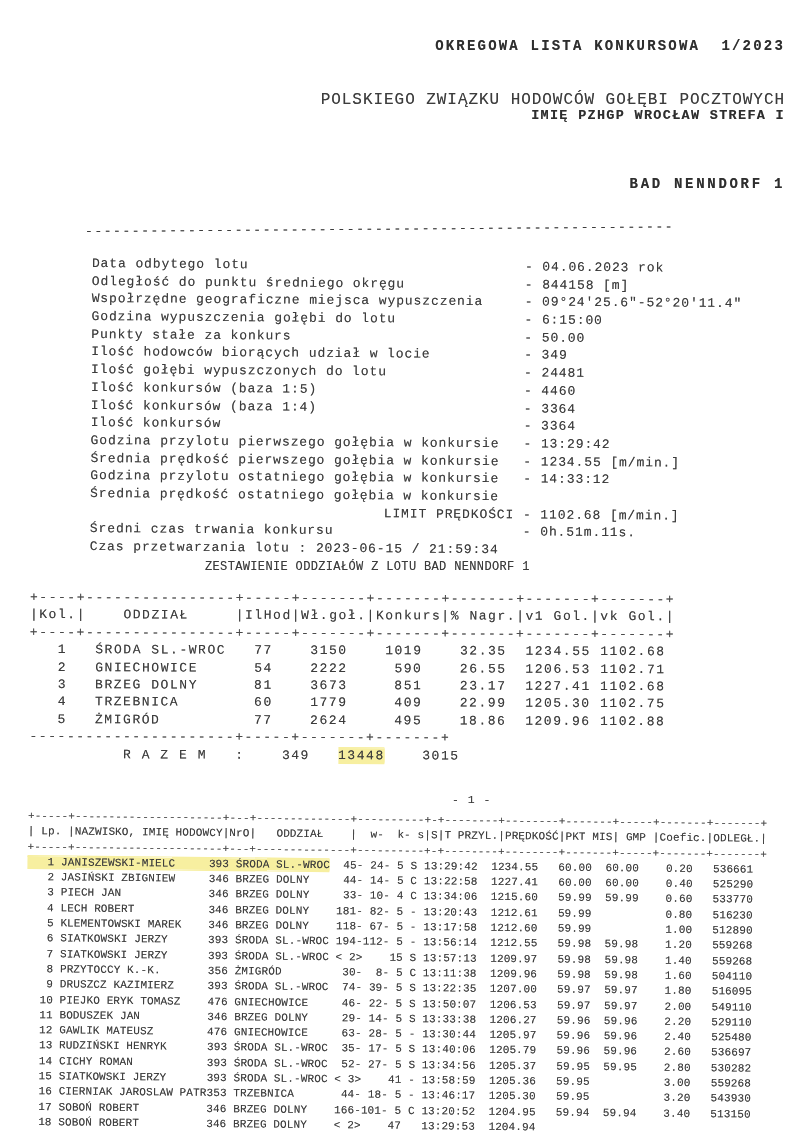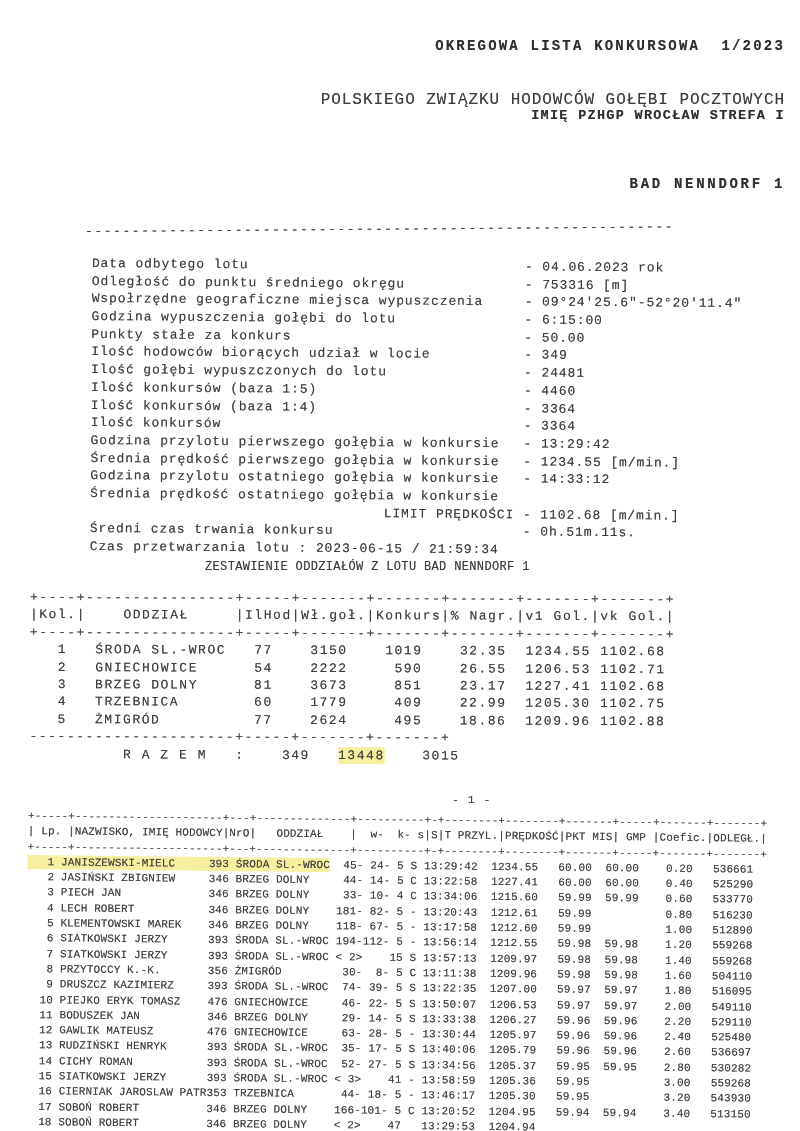--- a/index.html
+++ b/index.html
@@ -49,21 +49,21 @@
 <div class="page">
   <div class="hdr hdr1">OKREGOWA LISTA KONKURSOWA  1/2023</div>
   <div class="hdr hdr2">POLSKIEGO ZWIĄZKU HODOWCÓW GOŁĘBI POCZTOWYCH</div>
   <div class="hdr hdr3">IMIĘ PZHGP WROCŁAW STREFA I</div>
   <div class="hdr hdr5">BAD NENNDORF 1</div>
 
   <div class="sep">---------------------------------------------------------------</div>
 
   <div class="stats" id="stats">
       <div class="srow"><span class="slabel">Data odbytego lotu</span><span class="svalue">- 04.06.2023 rok</span></div>
-      <div class="srow"><span class="slabel">Odległość do punktu średniego okręgu</span><span class="svalue">- 753316 [m]</span></div>
+      <div class="srow"><span class="slabel">Odległość do punktu średniego okręgu</span><span class="svalue">- 844158 [m]</span></div>
       <div class="srow"><span class="slabel">Wspołrzędne geograficzne miejsca wypuszczenia</span><span class="svalue">- 09°24'25.6"-52°20'11.4"</span></div>
       <div class="srow"><span class="slabel">Godzina wypuszczenia gołębi do lotu</span><span class="svalue">- 6:15:00</span></div>
       <div class="srow"><span class="slabel">Punkty stałe za konkurs</span><span class="svalue">- 50.00</span></div>
       <div class="srow"><span class="slabel">Ilość hodowców biorących udział w locie</span><span class="svalue">- 349</span></div>
       <div class="srow"><span class="slabel">Ilość gołębi wypuszczonych do lotu</span><span class="svalue">- 24481</span></div>
       <div class="srow"><span class="slabel">Ilość konkursów (baza 1:5)</span><span class="svalue">- 4460</span></div>
       <div class="srow"><span class="slabel">Ilość konkursów (baza 1:4)</span><span class="svalue">- 3364</span></div>
       <div class="srow"><span class="slabel">Ilość konkursów</span><span class="svalue">- 3364</span></div>
       <div class="srow"><span class="slabel">Godzina przylotu pierwszego gołębia w konkursie</span><span class="svalue">- 13:29:42</span></div>
       <div class="srow"><span class="slabel">Średnia prędkość pierwszego gołębia w konkursie</span><span class="svalue">- 1234.55 [m/min.]</span></div>

